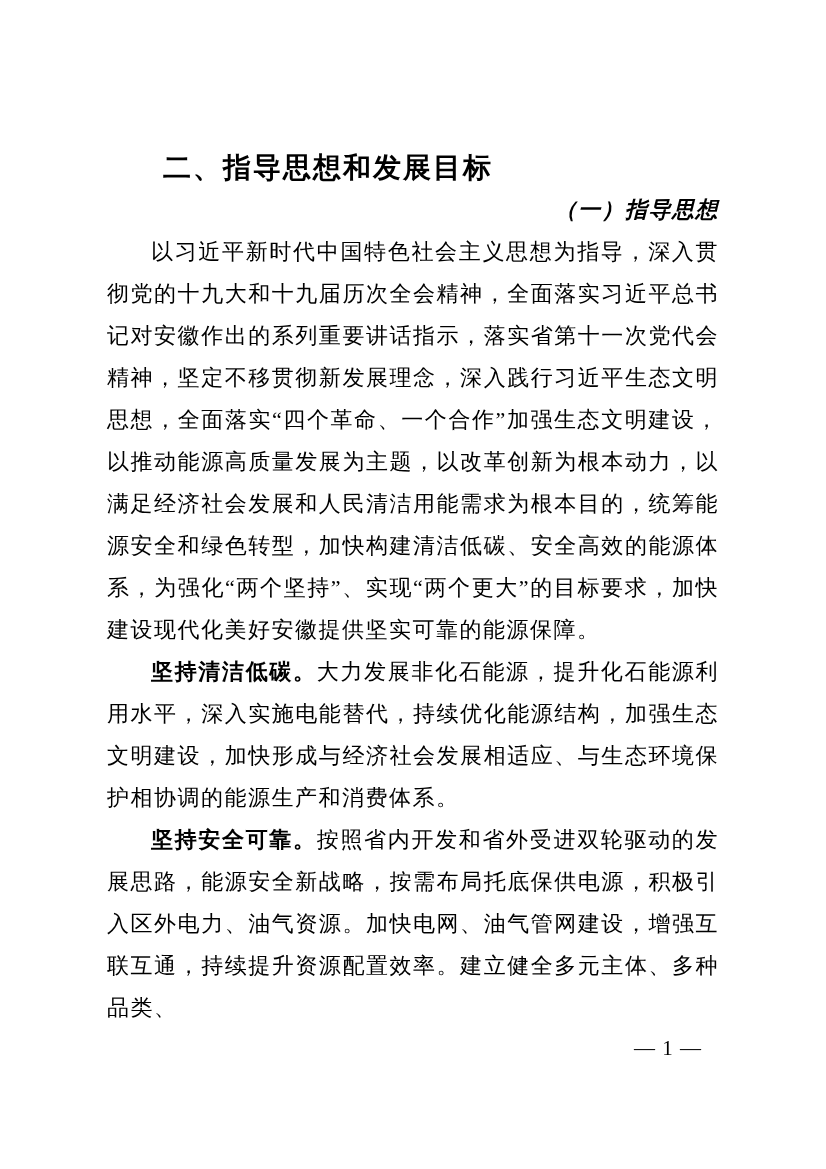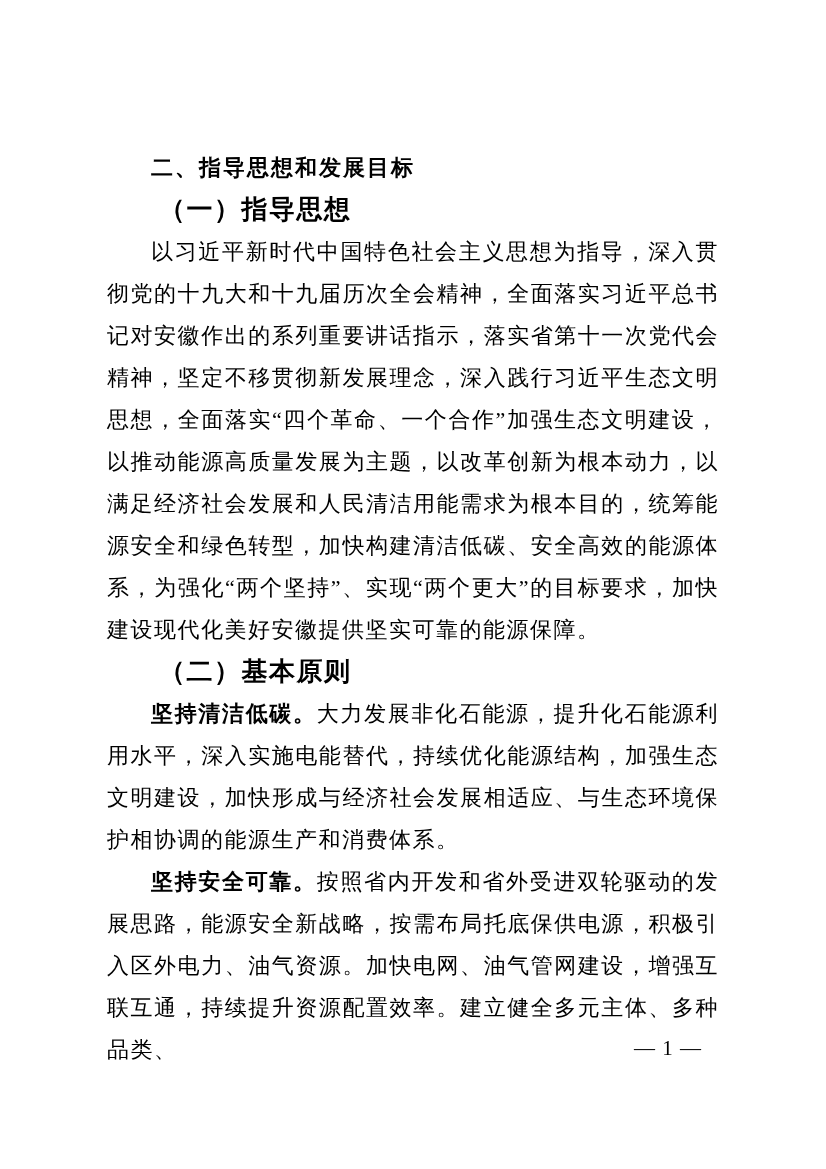--- a/index.html
+++ b/index.html
@@ -27,37 +27,38 @@
     top: 147px;
     width: 612px;
     font-size: 22px;
     line-height: 42px;
     letter-spacing: 1.5px;
     text-align: justify;
     word-break: break-all;
   }
   .section-heading {
     margin: 0;
-    font-size: 22px;
+    font-size: 28px;
     line-height: 42px;
     font-weight: bold;
     font-family: "Liberation Sans", "DejaVu Sans", sans-serif;
     text-indent: 2em;
     letter-spacing: 2px;
     text-align: left;
   }
   .subsection-heading {
     margin: 0;
-    font-size: 26px;
+    font-size: 22px;
     line-height: 42px;
     font-weight: bold;
     font-family: "Liberation Serif", "DejaVu Serif", serif;
     text-indent: 2em;
     letter-spacing: 1.5px;
-    text-align: left;
+    text-align: right;
+    font-style: italic;
   }
   .body-paragraph {
     margin: 0;
     text-indent: 2em;
   }
   .principle-lead {
     font-weight: bold;
   }
   .page-number {
     position: absolute;
@@ -76,21 +77,20 @@
 <div class="page">
 
   <main class="content">
 
     <h1 class="section-heading">二、指导思想和发展目标</h1>
 
     <h2 class="subsection-heading">（一）指导思想</h2>
 
     <p class="body-paragraph">以习近平新时代中国特色社会主义思想为指导，深入贯彻党的十九大和十九届历次全会精神，全面落实习近平总书记对安徽作出的系列重要讲话指示，落实省第十一次党代会精神，坚定不移贯彻新发展理念，深入践行习近平生态文明思想，全面落实“四个革命、一个合作”加强生态文明建设，以推动能源高质量发展为主题，以改革创新为根本动力，以满足经济社会发展和人民清洁用能需求为根本目的，统筹能源安全和绿色转型，加快构建清洁低碳、安全高效的能源体系，为强化“两个坚持”、实现“两个更大”的目标要求，加快建设现代化美好安徽提供坚实可靠的能源保障。</p>
 
-    <h2 class="subsection-heading">（二）基本原则</h2>
 
     <p class="body-paragraph"><span class="principle-lead">坚持清洁低碳。</span><span>大力发展非化石能源，提升化石能源利用水平，深入实施电能替代，持续优化能源结构，加强生态文明建设，加快形成与经济社会发展相适应、与生态环境保护相协调的能源生产和消费体系。</span></p>
 
     <p class="body-paragraph"><span class="principle-lead">坚持安全可靠。</span><span>按照省内开发和省外受进双轮驱动的发展思路，能源安全新战略，按需布局托底保供电源，积极引入区外电力、油气资源。加快电网、油气管网建设，增强互联互通，持续提升资源配置效率。建立健全多元主体、多种品类、</span></p>
 
   </main>
 
   <footer class="page-number">— 1 —</footer>
 
 </div>

